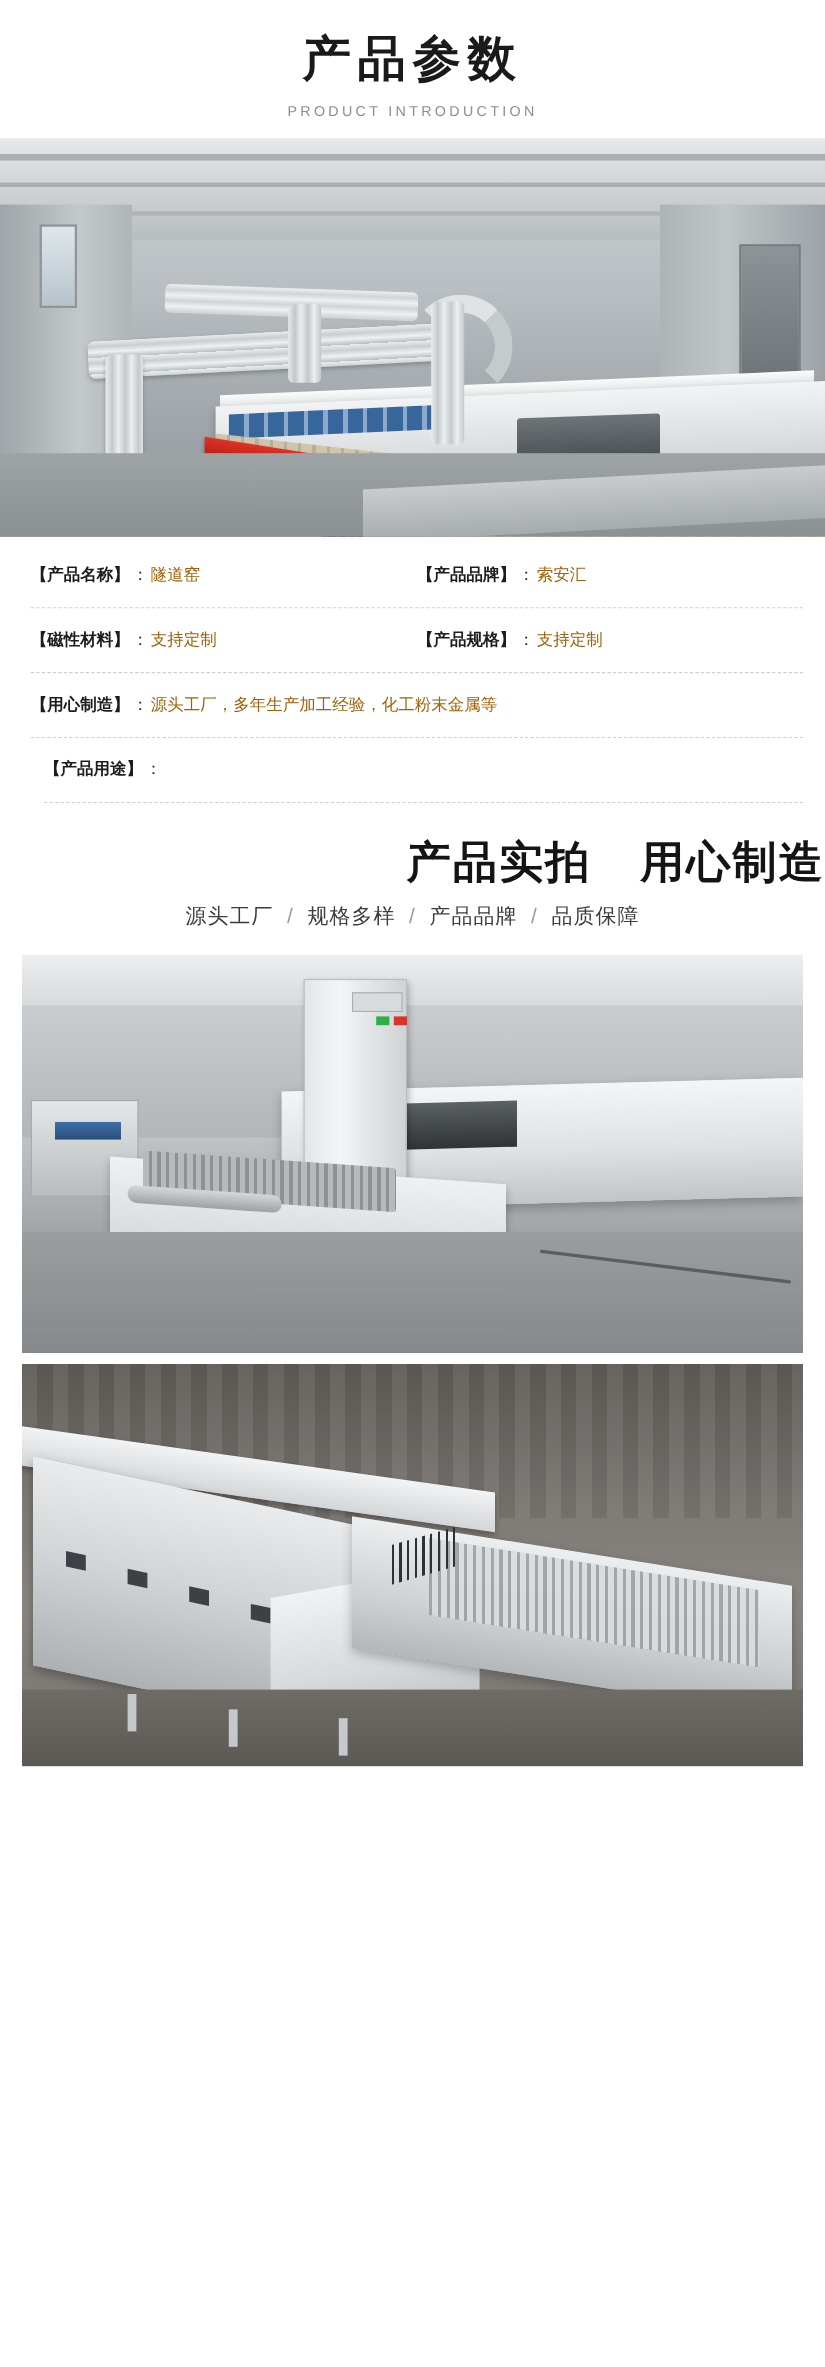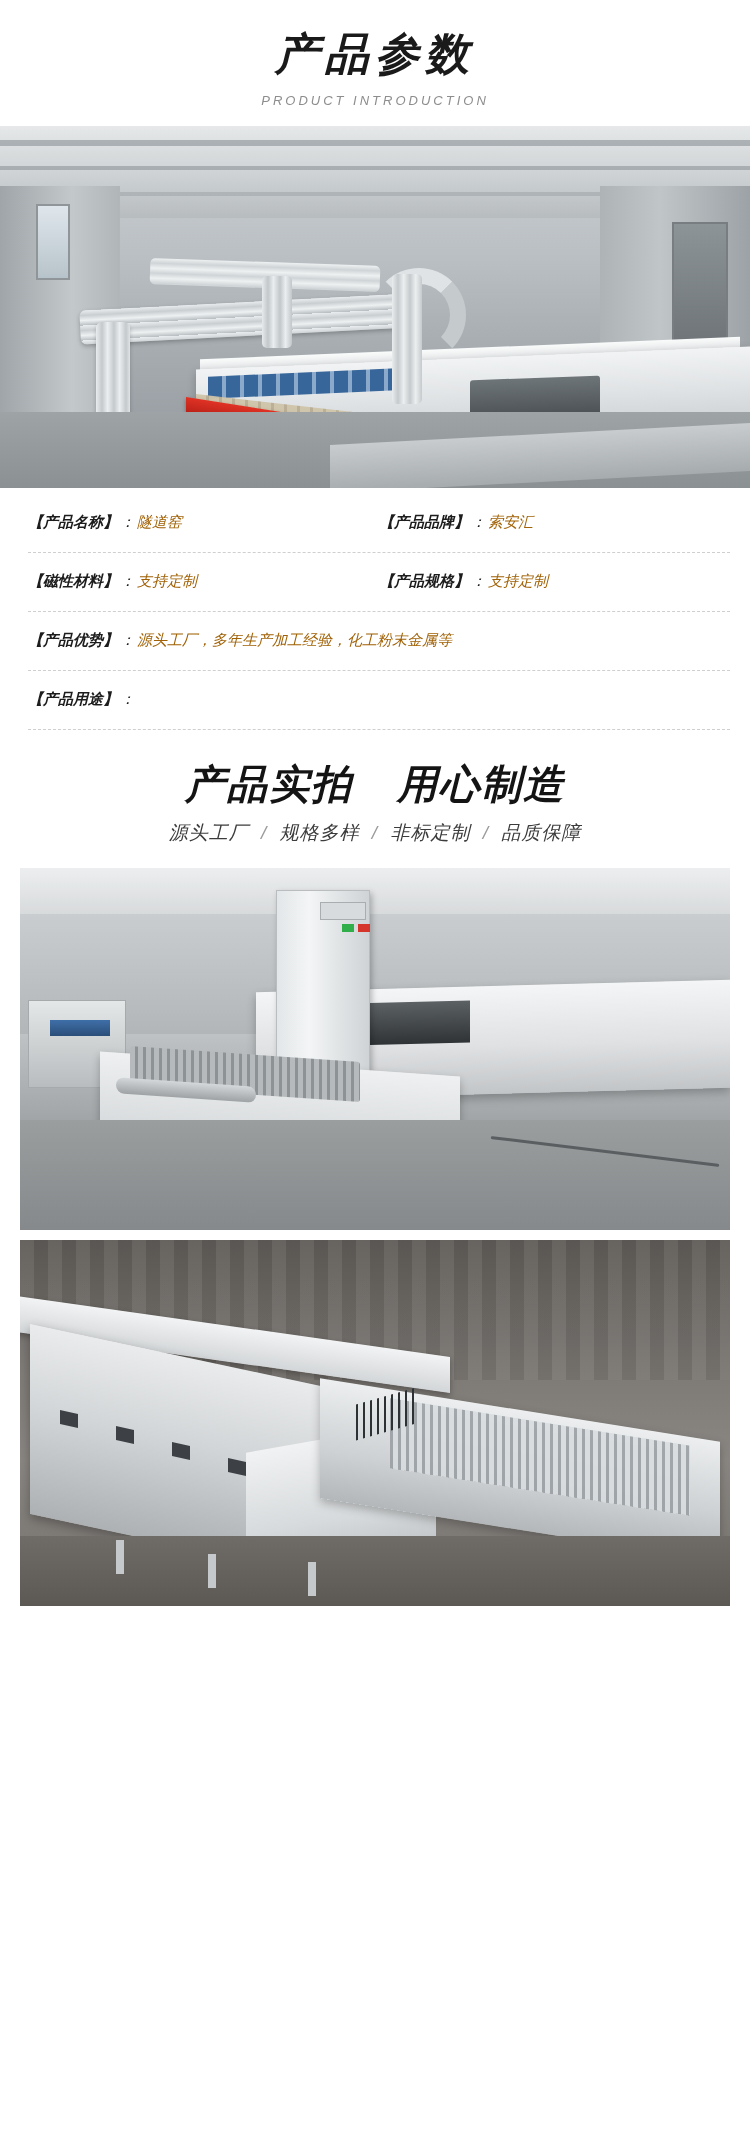--- a/index.html
+++ b/index.html
@@ -12,21 +12,20 @@
     font-family: "Liberation Sans", sans-serif;
     color: #222;
     -webkit-font-smoothing: antialiased;
   }
   .page {
     width: 750px;
     margin: 0 auto;
     background: #ffffff;
     position: relative;
     overflow: hidden;
-    font-style: italic;
   }
 
   
   .header {
     padding: 28px 0 18px 0;
     text-align: center;
     background: #ffffff;
   }
   .header-title {
     font-size: 44px;
@@ -175,21 +174,21 @@
   }
   .spec-row {
     display: flex;
     align-items: center;
     min-height: 44px;
     padding: 7px 0;
     border-bottom: 1px dashed #cfcfcf;
     font-size: 15px;
     color: #2a2a2a;
   }
-  .spec-row:last-child { border-bottom: 1px dashed #cfcfcf; }
+  .spec-row:last-child { border-bottom: 1px dashed #cfcfcf; margin-left: 12px; }
   .spec-cell {
     flex: 1 1 50%;
     display: flex;
     align-items: baseline;
     white-space: nowrap;
     overflow: hidden;
   }
   .spec-cell.full { flex: 1 1 100%; }
   .spec-key {
     font-weight: bold;
@@ -203,20 +202,21 @@
     text-align: center;
     padding: 26px 0 14px 0;
   }
   .banner-title {
     font-size: 40px;
     font-weight: bold;
     letter-spacing: 2px;
     color: #141414;
     margin: 0;
     line-height: 1.2;
+    text-align: right;
   }
   .banner-title .gap { display:inline-block; width: 18px; }
   .banner-sub {
     margin-top: 12px;
     font-size: 19px;
     color: #3c3c3c;
     letter-spacing: 1px;
   }
   .banner-sub .slash { color: #9b9b9b; margin: 0 6px; }
 
@@ -420,21 +420,21 @@
       </div>
       <div class="spec-cell">
         <span class="spec-key">【产品规格】</span>
         <span class="spec-sep">：</span>
         <span class="spec-val">支持定制</span>
       </div>
     </div>
 
     <div class="spec-row">
       <div class="spec-cell full">
-        <span class="spec-key">【产品优势】</span>
+        <span class="spec-key">【用心制造】</span>
         <span class="spec-sep">：</span>
         <span class="spec-val">源头工厂，多年生产加工经验，化工粉末金属等</span>
       </div>
     </div>
 
     <div class="spec-row">
       <div class="spec-cell full">
         <span class="spec-key">【产品用途】</span>
         <span class="spec-sep">：</span>
       </div>
@@ -446,21 +446,21 @@
     <h2 class="banner-title">
       <span>产品实拍</span>
       <span class="gap"></span>
       <span>用心制造</span>
     </h2>
     <div class="banner-sub">
       <span>源头工厂</span>
       <span class="slash">/</span>
       <span>规格多样</span>
       <span class="slash">/</span>
-      <span>非标定制</span>
+      <span>产品品牌</span>
       <span class="slash">/</span>
       <span>品质保障</span>
     </div>
   </div>
 
   <div class="photo photo-two">
     <div class="p2-ceiling"></div>
     <div class="p2-wall"></div>
     <div class="p2-left-machine"></div>
     <div class="p2-blue"></div>

